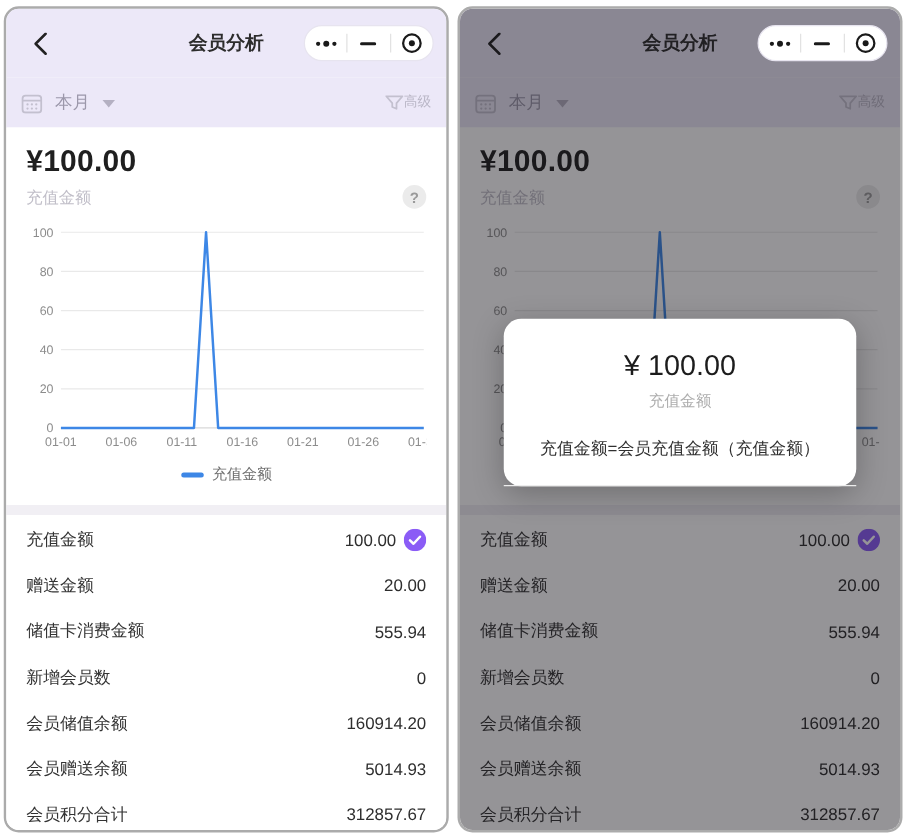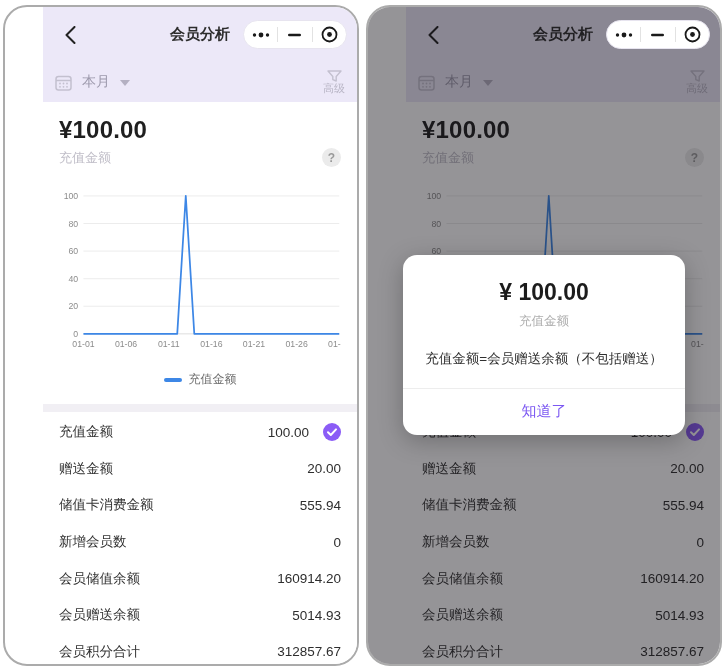--- a/index.html
+++ b/index.html
@@ -1,22 +1,22 @@
 <!DOCTYPE html>
 <html><head>
 <meta charset="utf-8">
 <style>
   * { margin:0; padding:0; box-sizing:border-box; }
   html,body { background:#ffffff; font-family:"Liberation Sans","DejaVu Sans",sans-serif; }
   .stage { position:relative; width:725px; height:671px; background:#fff; }
 
   .phone {
     position:absolute; top:5px; width:356px; height:661px;
-    border:2px solid #ababab; border-radius:24px; overflow:hidden;
-    background:#fff; display:flex; flex-direction:column;padding-left:38px;
+    border:2px solid #ababab; border-radius:12px; overflow:hidden;
+    background:#fff; display:flex; flex-direction:column;
   }
   .phone.left  { left:3px; }
   .phone.right { left:366px; }
 
   
   .navbar {
     height:55px; background:#ece8f8; flex:none;
     display:flex; align-items:center; padding:0 10px; position:relative;
   }
   .back-btn { width:34px; height:34px; display:flex; align-items:center; justify-content:center; cursor:pointer; }
@@ -37,21 +37,21 @@
     height:40px; background:#ece8f8; flex:none;
     display:flex; align-items:center; padding:0 12px;
   }
   .period-picker { display:flex; align-items:center; gap:10px; cursor:pointer; }
   .period-label { font-size:14px; color:#9c98ab; }
   .caret-down {
     width:0; height:0; border-left:5px solid transparent; border-right:5px solid transparent;
     border-top:6px solid #b4b0c2; margin-top:2px;
   }
   .advanced-btn {
-    margin-left:auto; display:flex; flex-direction:column; align-items:center; cursor:pointer; line-height:1;
+    margin-left:auto; display:flex; flex-direction:row; align-items:center; cursor:pointer; line-height:1;
   }
   .advanced-label { font-size:11px; color:#b9b6c6; margin-top:1px; }
 
   
   .chart-card { background:#fff; padding:14px 16px 8px 16px; flex:none; }
   .summary-amount { font-size:24px; font-weight:bold; color:#1f1f1f; letter-spacing:0.2px; }
   .summary-row { display:flex; align-items:center; margin-top:4px; }
   .summary-label { font-size:13px; color:#c0bec8; }
   .help-btn {
     margin-left:auto; width:19px; height:19px; border-radius:50%; background:#ebebeb;
@@ -63,31 +63,31 @@
   .legend { display:flex; align-items:center; justify-content:center; gap:7px; padding:6px 0 8px 0; }
   .legend-swatch { width:18px; height:4px; border-radius:2px; background:#3d87e6; }
   .legend-label { font-size:12px; color:#6e6e6e; }
 
   .card-gap { height:8px; background:#f1eff4; flex:none; }
 
   
   .stats-card { background:#fff; flex:1; padding:2px 16px 0 16px; }
   .stat-row { height:36.6px; display:flex; align-items:center; cursor:pointer; }
   .stat-label { font-size:13.5px; color:#333; }
-  .stat-right { margin-left:auto; display:flex; align-items:center; gap:14px; }
+  .stat-right { margin-left:auto; display:flex; align-items:center; gap:6px; }
   .stat-value { font-size:13.5px; color:#2e2e2e; }
 
   
   .dim-overlay { position:absolute; inset:0; background:rgba(20,18,24,0.45); z-index:5; }
   .modal {
     position:absolute; left:35px; right:35px; top:248px; z-index:20;
     background:#fff; border-radius:14px; text-align:center;
     box-shadow:0 6px 24px rgba(0,0,0,0.25); padding-top:24px;
   }
-  .modal-amount { font-size:23px; font-weight:bold; color:#1c1c1c; }
+  .modal-amount { font-size:23px; font-weight:normal; color:#1c1c1c; }
   .modal-label { font-size:12.5px; color:#adadad; margin-top:7px; }
   .modal-desc { font-size:13.5px; color:#303030; margin-top:20px; padding:0 10px; }
   .modal-divider { height:1px; background:#ededed; margin-top:20px; }
   .modal-confirm { padding:13px 0 14px 0; font-size:15px; color:#7c58f2; cursor:pointer; }
 </style>
 </head>
 <body>
 
 <div class="stage">
 
@@ -380,18 +380,17 @@
             <span class="stat-value">312857.67</span>
           </span>
         </div>
       </div>
 
     <div class="dim-overlay"></div>
 
     <div class="modal">
       <div class="modal-amount">¥ 100.00</div>
       <div class="modal-label">充值金额</div>
-      <div class="modal-desc">充值金额=会员赠送余额（不包括赠送）</div>
+      <div class="modal-desc">充值金额=会员充值金额（充值金额）</div>
       <div class="modal-divider"></div>
-      <div class="modal-confirm">知道了</div>
     </div>
   </div>
 </div>
 
 </body></html>

